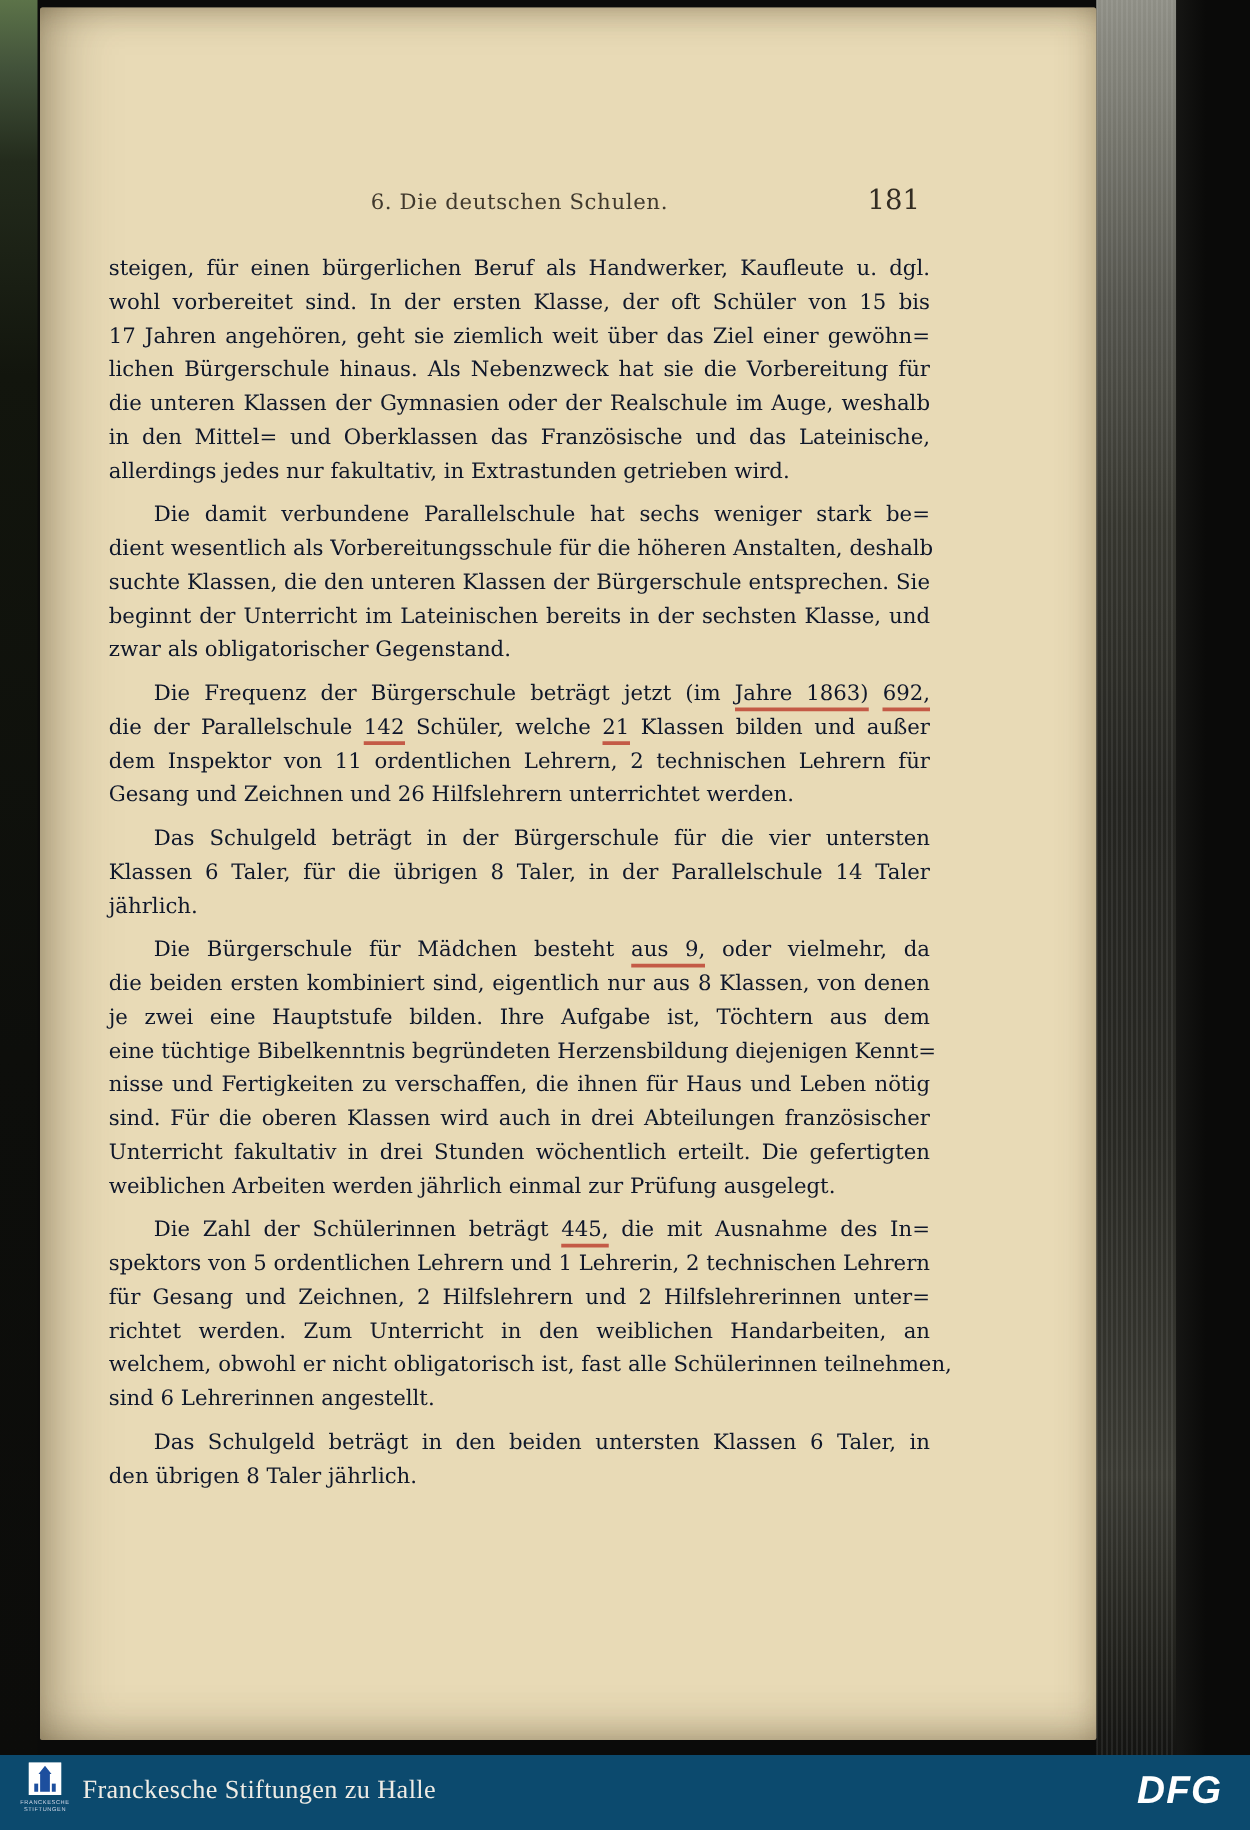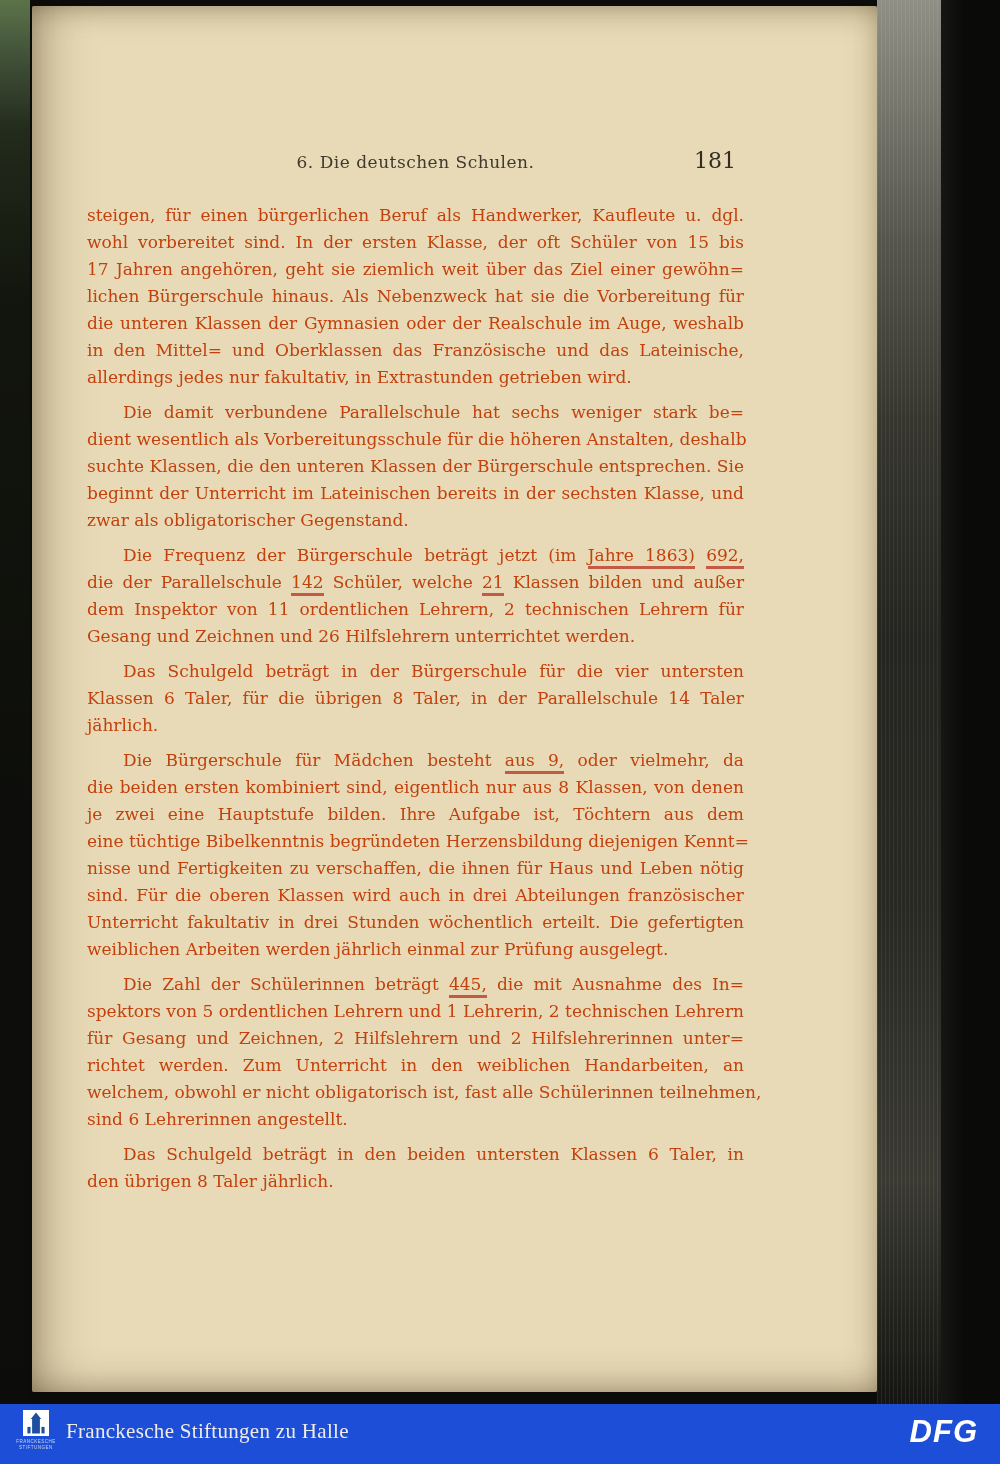--- a/index.html
+++ b/index.html
@@ -45,38 +45,38 @@
     position:absolute; left:0; right:0; text-align:center;
     font-size:17px; color:#40392d; letter-spacing:0.5px;
   }
   #page-number {
     position:absolute; right:8px; top:-4px;
     font-size:22px; color:#332d23;
   }
   
   #text-block {
     position:absolute; left:55px; top:196px; width:657px;
-    color:#c2410c; font-size:17px;
+    color:#0f172a; font-size:17px;
   }
   .paragraph { margin:0; }
   .paragraph + .paragraph { margin-top:8px; }
   .text-line {
     line-height:27px; height:27px; white-space:nowrap;
     text-align:justify; text-align-last:justify;
   }
   .text-line.last { text-align-last:left; }
   .text-line.first-indent { padding-left:36px; }
   .red-underline {
     border-bottom:3px solid rgba(186,57,43,0.8);
     padding-bottom:1px;
   }
   
   #footer-bar {
     position:absolute; left:0; bottom:0; width:1000px; height:60px;
-    background:#1d4ed8;
+    background:#0c4a6e;
   }
   #franckesche-logo {
     position:absolute; left:16px; top:6px; width:40px; height:48px;
     display:flex; flex-direction:column; align-items:center;
   }
   #franckesche-logo .emblem {
     width:26px; height:26px; background:#ffffff; display:block;
   }
   #franckesche-logo .logo-text {
     margin-top:3px; font-family:"Liberation Sans", sans-serif;

